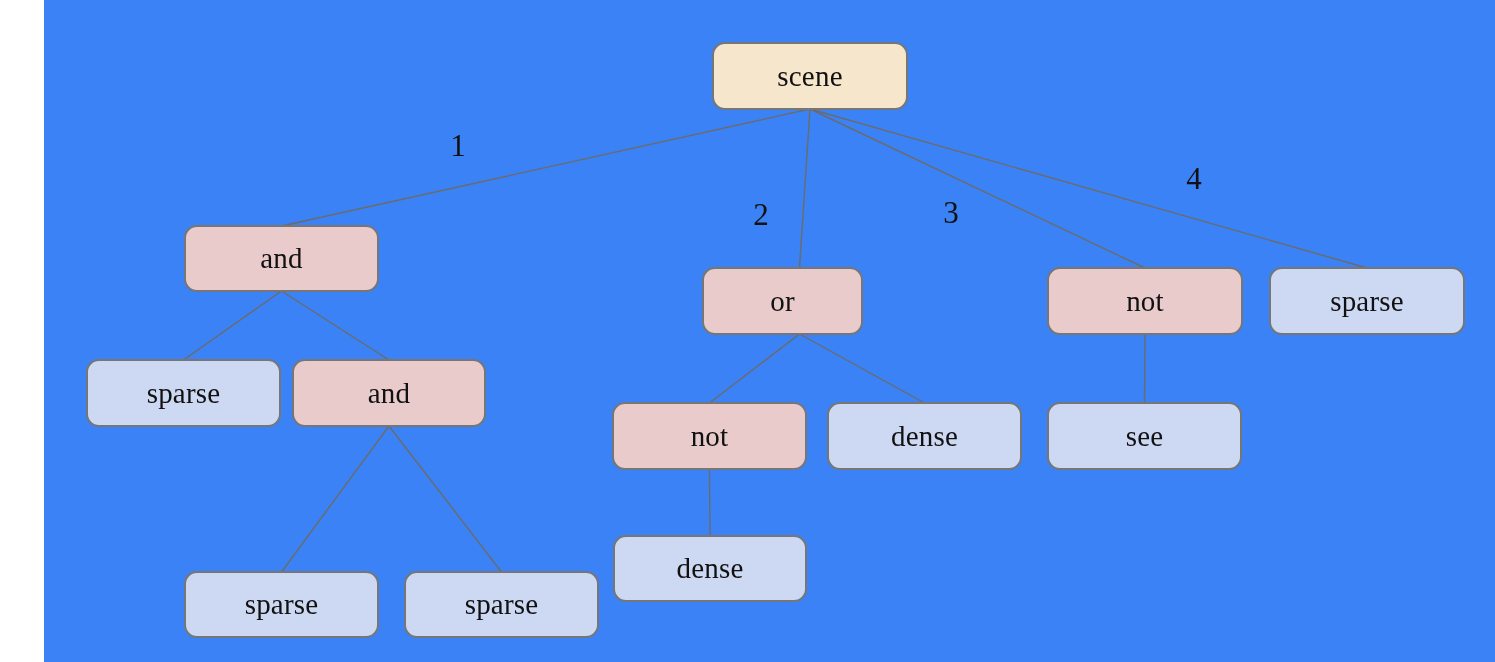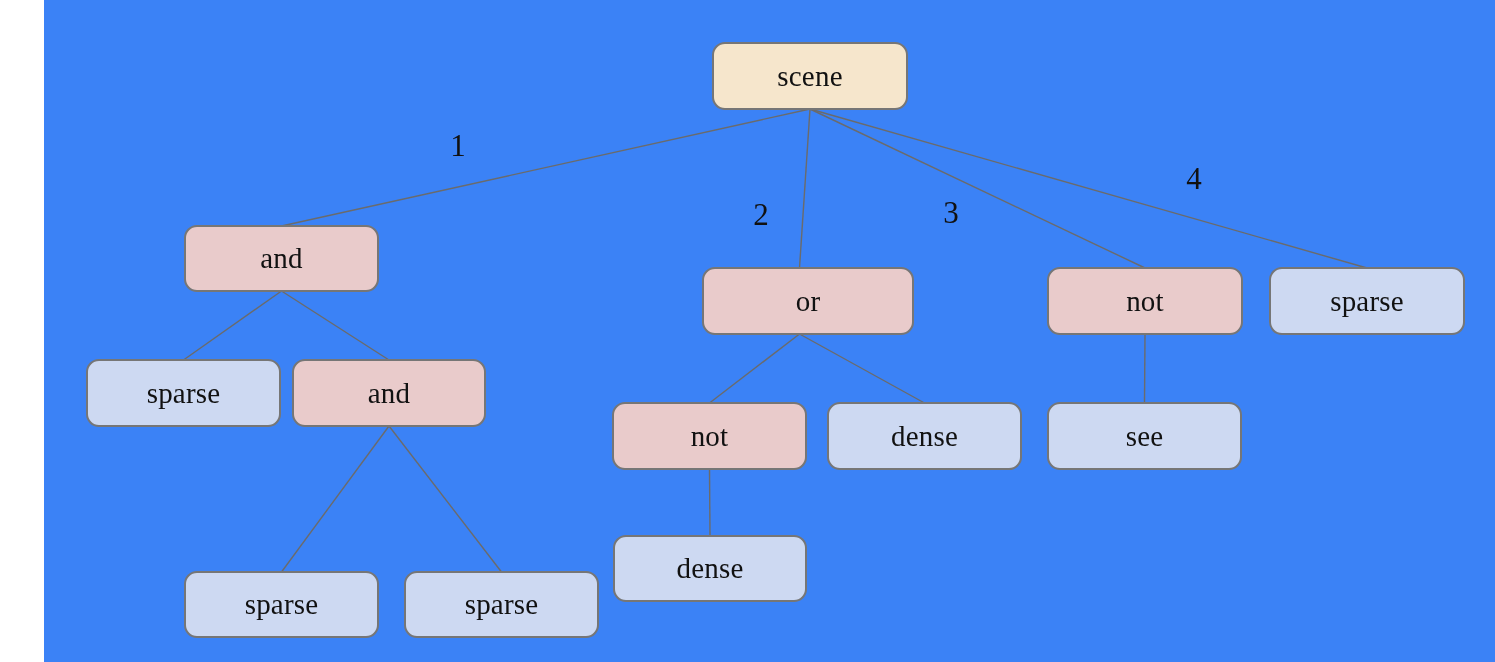--- a/index.html
+++ b/index.html
@@ -50,21 +50,21 @@
     </svg>
 
   <div class="node" style="left: 668px; top: 42px; width: 196px; height: 68px; background: rgb(246, 230, 204); border-color: rgb(118, 118, 118); color: rgb(17, 17, 17);">
     <span>scene</span>
   </div>
 
   <div class="node" style="left: 140px; top: 225px; width: 195px; height: 67px; background: rgb(233, 203, 203); border-color: rgb(118, 118, 118); color: rgb(17, 17, 17);">
     <span>and</span>
   </div>
 
-  <div class="node" style="left: 658px; top: 267px; width: 212px; height: 68px; background: rgb(233, 203, 203); border-color: rgb(118, 118, 118); color: rgb(17, 17, 17);">
+  <div class="node" style="left: 658px; top: 267px; width: 161px; height: 68px; background: rgb(233, 203, 203); border-color: rgb(118, 118, 118); color: rgb(17, 17, 17);">
     <span>or</span>
   </div>
 
   <div class="node" style="left: 1003px; top: 267px; width: 196px; height: 68px; background: rgb(233, 203, 203); border-color: rgb(118, 118, 118); color: rgb(17, 17, 17);">
     <span>not</span>
   </div>
 
   <div class="node" style="left: 1225px; top: 267px; width: 196px; height: 68px; background: rgb(205, 217, 242); border-color: rgb(118, 118, 118); color: rgb(17, 17, 17);">
     <span>sparse</span>
   </div>

